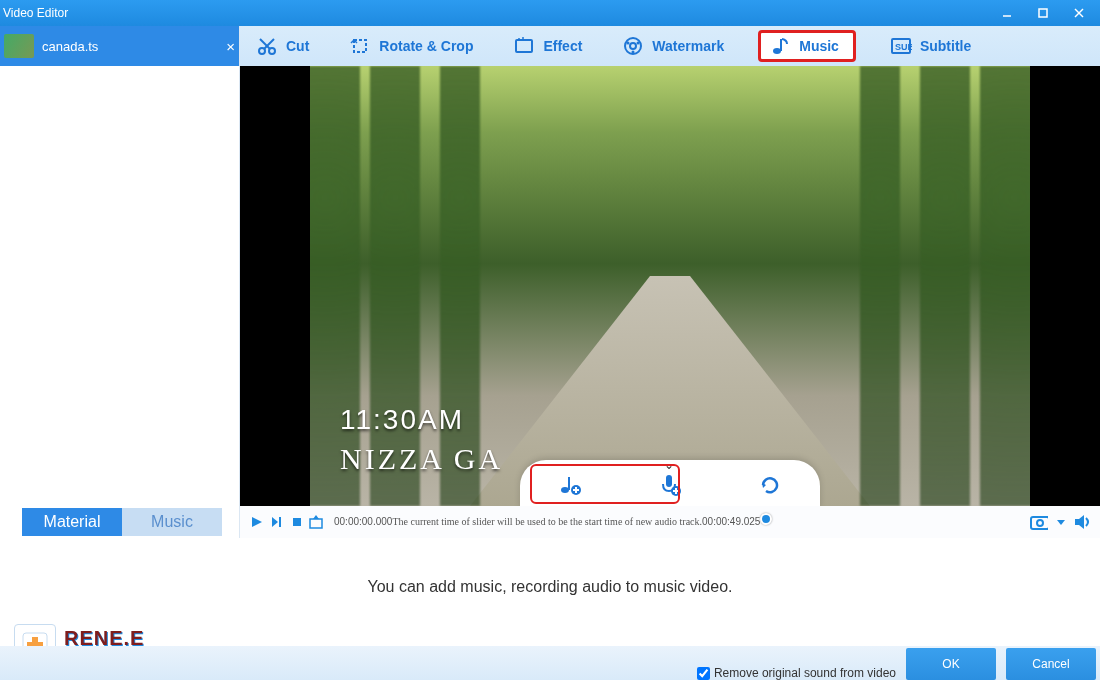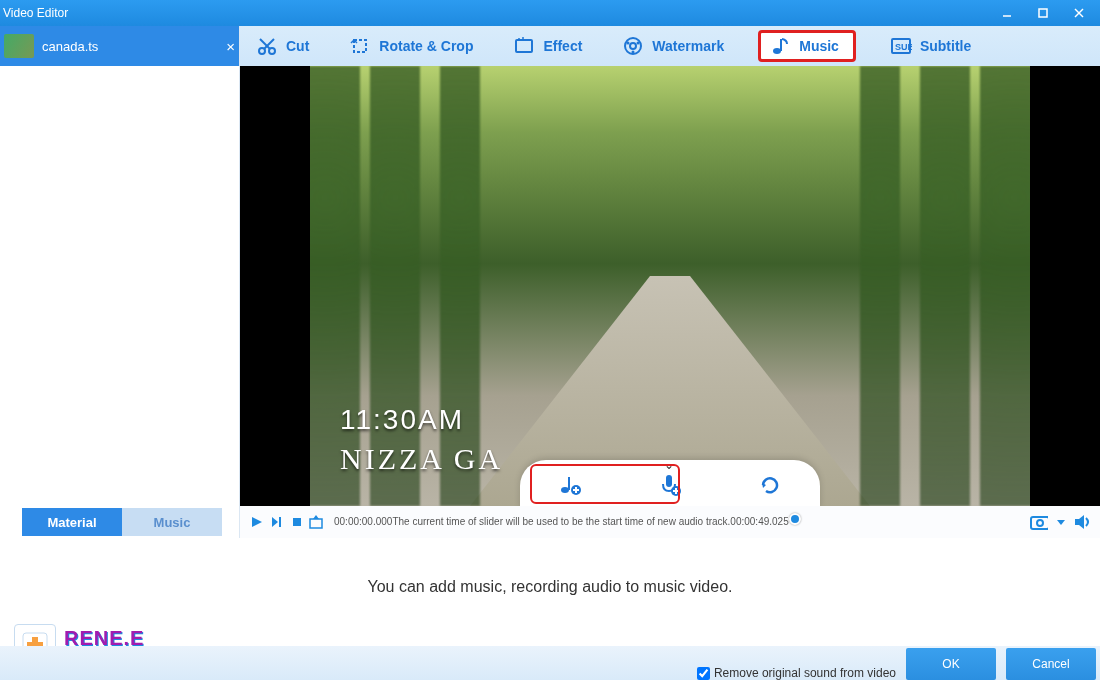--- a/index.html
+++ b/index.html
@@ -12,21 +12,21 @@
 .winbtn svg { display:block; }
 
 
 .body { position: relative; height: 512px; }
 .sidebar { position: absolute; left: 0; top: 0; width: 240px; height: 512px; background: #fff; border-right: 1px solid #dbe7f3; }
 .filetab { height: 40px; background: #2e8ae6; color: #fff; display: flex; align-items: center; padding: 0 4px; font-size: 13px; gap: 8px; }
 .filetab .thumb { width: 30px; height: 24px; background: linear-gradient(120deg,#4a6,#795); border-radius: 2px; }
 .filetab .close { margin-left: auto; font-size: 15px; cursor: pointer; }
 
 .sidebar-tabs { position: absolute; left: 0; bottom: 0; width: 200px; height: 30px; display: flex; margin: 0 0 0 22px; }
-.sidebar-tab { width: 100px; height: 28px; display: flex; align-items: center; justify-content: center; font-size: 13px; font-weight: 700; cursor: pointer; }
+.sidebar-tab { width: 100px; height: 28px; display: flex; align-items: center; justify-content: center; font-size: 16px; font-weight: 400; cursor: pointer; }
 .sidebar-tab.material { background: #2e8ae6; color: #fff; }
 .sidebar-tab.music { background: #c7ddf3; color: #5a8fce; }
 
 .toolbar { position: absolute; left: 240px; top: 0; right: 0; height: 40px; background: linear-gradient(#d9ecfb, #cfe6fa); display: flex; align-items: center; padding: 0 10px; gap: 28px; }
 .tool { display: flex; align-items: center; gap: 8px; color: #1e76d6; font-weight: 600; font-size: 14px; cursor: pointer; padding: 4px 6px; }
 .tool svg { display:block; }
 .tool.selected { border: 3px solid #e02020; border-radius: 4px; padding: 2px 14px 2px 8px; background:#fff; }
 
 .preview { position: absolute; left: 240px; top: 40px; right: 0; height: 440px; background: #000; display:flex; justify-content:center; }
 .frame { width: 720px; height: 440px; position: relative; background: linear-gradient(180deg,#b7d170 0%, #7ea04f 15%, #3d5f2a 45%, #a6a190 75%, #b9b4a6 100%); overflow:hidden; }
@@ -42,31 +42,31 @@
 .tool-dock { position:absolute; left:50%; bottom:-4px; transform:translateX(-50%); width:300px; height:50px; background:#fff; border-radius:26px 26px 0 0; display:flex; align-items:center; justify-content:space-around; box-shadow:0 -2px 6px rgba(0,0,0,.15); }
 .tool-dock .hlbox { position:absolute; left:10px; top:4px; width:150px; height:40px; border:2px solid #e02020; border-radius:6px; }
 .tool-dock .chev { position:absolute; top:-2px; left:50%; margin-left:-6px; font-size:12px; color:#333; }
 .dock-btn { width:40px; height:40px; display:flex; align-items:center; justify-content:center; cursor:pointer; }
 
 .timeline { position:absolute; left:240px; top:480px; right:0; height:32px; display:flex; align-items:center; padding:0 8px; gap:8px; background:#fbfcfe; }
 .timeline .playbtns { display:flex; gap:2px; }
 .pb { width:18px; height:18px; display:flex; align-items:center; justify-content:center; cursor:pointer; }
 .timeline-track { flex:1; display:flex; flex-direction:row; font-size:10px; color:#555; }
 .timeline-head { display:flex; justify-content:space-between; padding-bottom:1px; }
-.helptext { flex:1; text-align:center; font-size:10px; color:#555; }
+.helptext { flex:1; text-align:center; font-size:10px; color:#555;font-family:Liberation Serif, serif; }
 .track { height:6px; background:#f08018; border-radius:3px; position:relative; }
 .track .dot { position:absolute; left:0; top:-3px; width:12px; height:12px; background:#1e8ae0; border:2px solid #fff; border-radius:50%; box-shadow:0 0 2px rgba(0,0,0,.4); }
 .right-ctrls { display:flex; gap:4px; align-items:center; }
 
 
 .bottom { position:absolute; left:0; right:0; top:538px; bottom:0; background:#fff; }
 .msg { position:absolute; left:0; right:0; top:40px; text-align:center; font-size:16px; color:#333; }
 .brand { position:absolute; left:14px; bottom:14px; display:flex; align-items:center; gap:8px; }
 .brand-logo { width:42px; height:42px; background:#fff; border:1px solid #c7dcf0; border-radius:4px; display:flex; align-items:center; justify-content:center; }
-.brand-txt1 { color:#a21caf; font-weight:800; font-size:20px; letter-spacing:1px; text-shadow:1px 1px 0 #1e8ae0; }
+.brand-txt1 { color:#7f1d1d; font-weight:800; font-size:20px; letter-spacing:1px; text-shadow:1px 1px 0 #1e8ae0; }
 .brand-txt2 { color:#7cbbe6; font-size:12px; letter-spacing:1px; }
 .footer { position:absolute; left:0; right:0; bottom:0; height:34px; background:linear-gradient(#eaf3fc,#d9eaf9); display:flex; align-items:flex-end; justify-content:flex-end; gap:10px; padding:0 4px; font-size:12px; }
 .footer label { display:flex; align-items:center; gap:4px; color:#333; }
 .btn { width:90px; height:32px; background:linear-gradient(#3aa0ee,#2b8fe0); color:#fff; border:none; border-radius:2px; font-size:12px; cursor:pointer; }
 </style>
 </head>
 <body>
 
 <div class="titlebar">
   <span>Video Editor</span>

